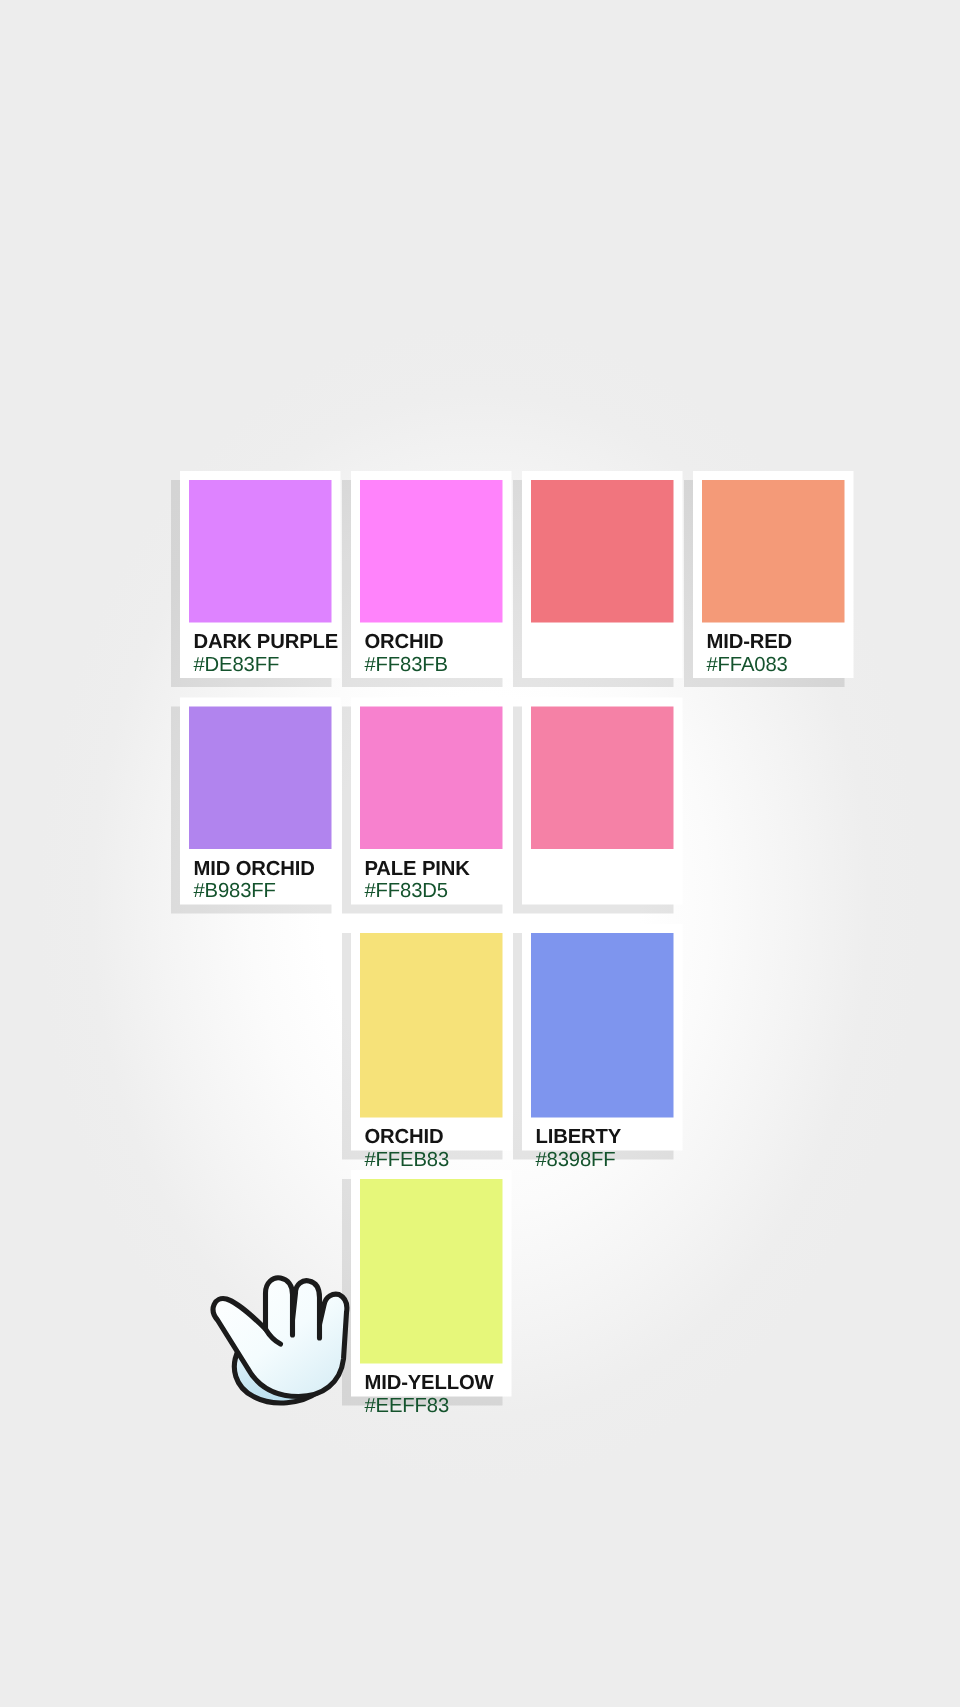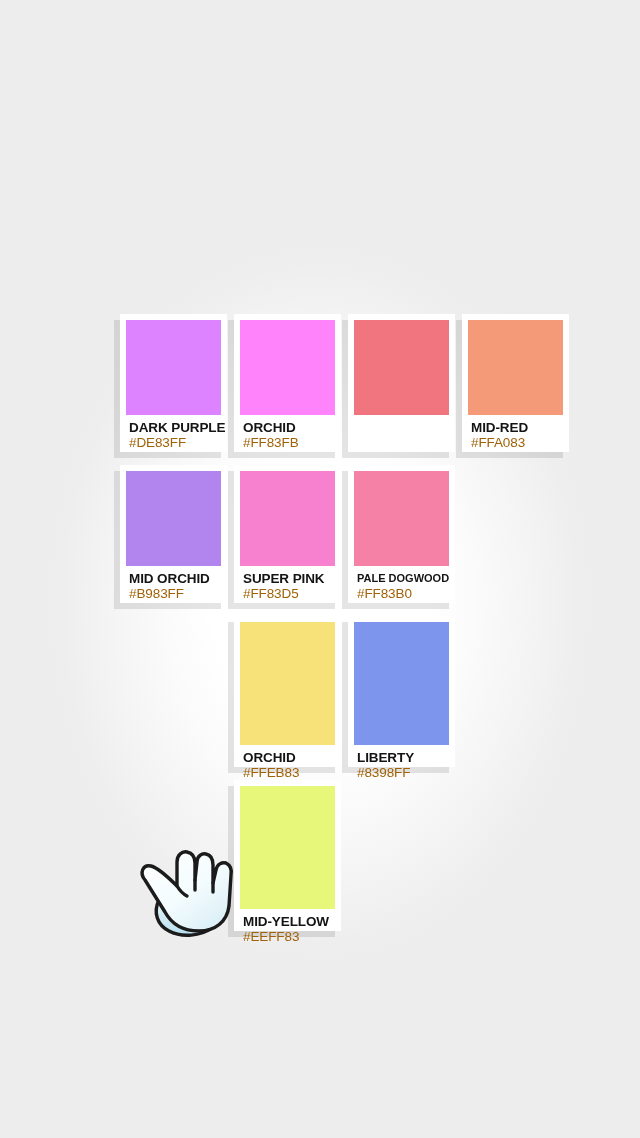--- a/index.html
+++ b/index.html
@@ -62,21 +62,21 @@
     font-weight: bold;
     letter-spacing: -0.1px;
     line-height: 15px;
     white-space: nowrap;
   }
   .swatch-name.tight {
     font-size: 11px;
     letter-spacing: 0px;
   }
   .swatch-hex {
-    color: #a16207;
+    color: #14532d;
     font-size: 13.5px;
     line-height: 16px;
     letter-spacing: -0.1px;
     white-space: nowrap;
   }
 
   
   #hand-cursor {
     position: absolute;
     left: 133px;
@@ -117,30 +117,26 @@
     <div class="swatch-card row-a">
       <div class="swatch-chip" style="background: rgb(177, 132, 238);"></div>
       <div class="swatch-meta">
         <div class="swatch-name">MID ORCHID</div>
         <div class="swatch-hex">#B983FF</div>
       </div>
     </div>
     <div class="swatch-card row-a">
       <div class="swatch-chip" style="background: rgb(247, 129, 206);"></div>
       <div class="swatch-meta">
-        <div class="swatch-name">SUPER PINK</div>
+        <div class="swatch-name">PALE PINK</div>
         <div class="swatch-hex">#FF83D5</div>
       </div>
     </div>
     <div class="swatch-card row-a">
       <div class="swatch-chip" style="background: rgb(245, 129, 166);"></div>
-      <div class="swatch-meta">
-        <div class="swatch-name tight">PALE DOGWOOD</div>
-        <div class="swatch-hex">#FF83B0</div>
-      </div>
     </div>
     <div class="swatch-card empty row-b"></div>
     <div class="swatch-card empty row-b"></div>
     <div class="swatch-card row-b">
       <div class="swatch-chip" style="background: rgb(246, 226, 121);"></div>
       <div class="swatch-meta">
         <div class="swatch-name">ORCHID</div>
         <div class="swatch-hex">#FFEB83</div>
       </div>
     </div>

